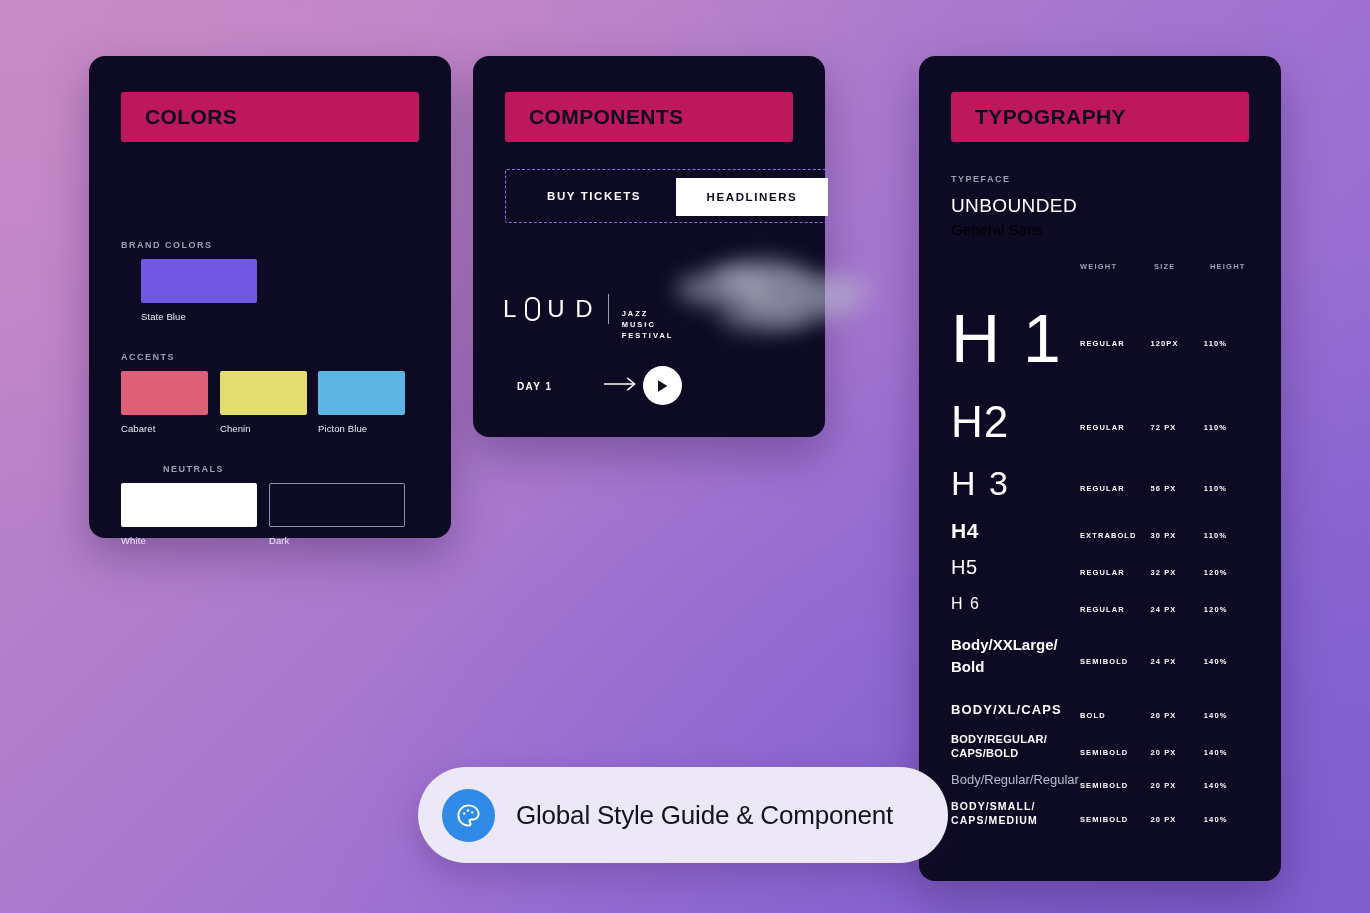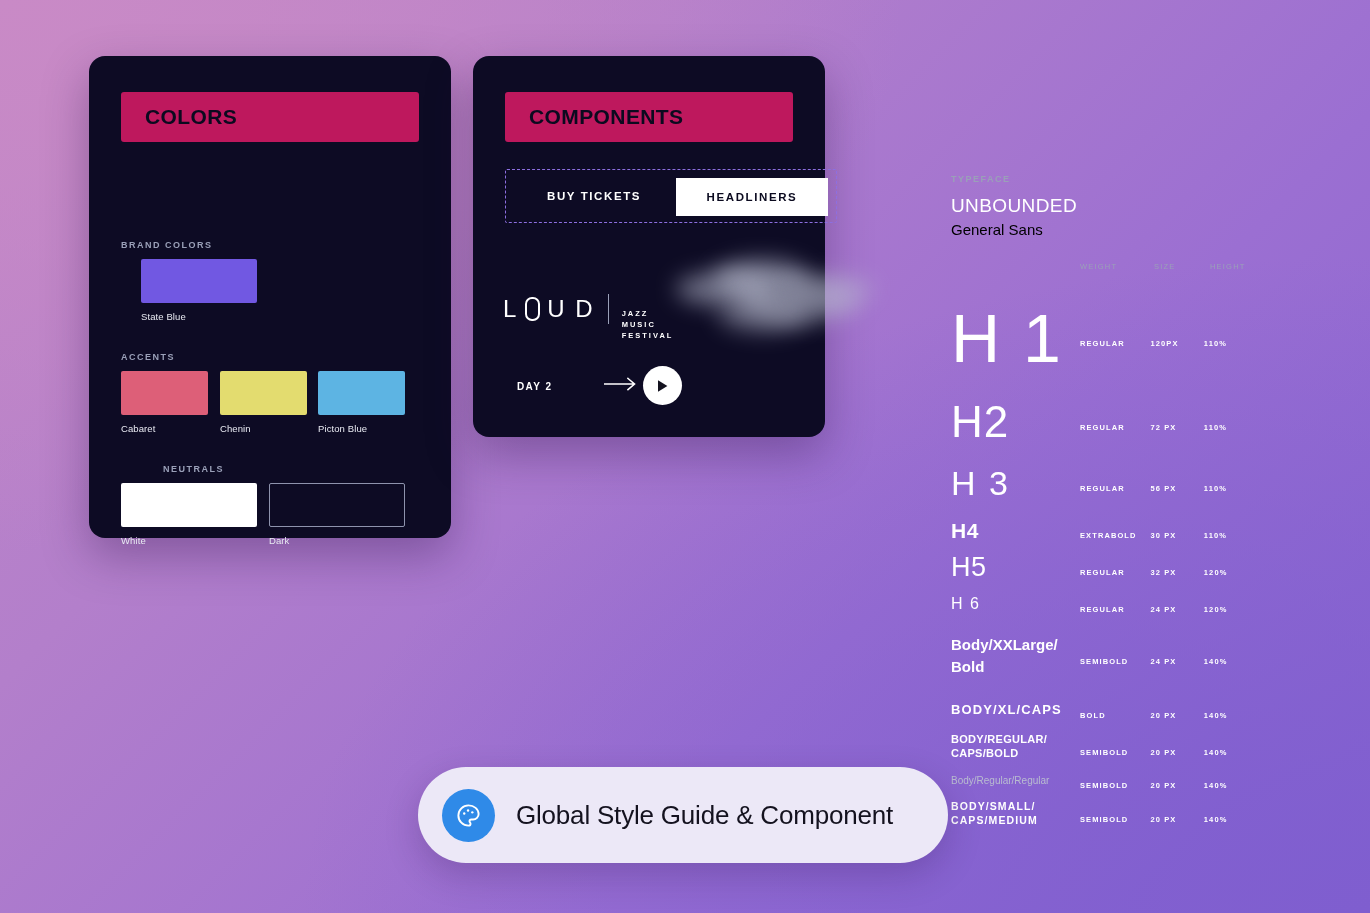--- a/index.html
+++ b/index.html
@@ -218,21 +218,21 @@
 
   #type-columns {
     position: absolute;
     left: 1080px; top: 262px;
     width: 190px;
     display: flex;
   }
   #type-columns .col-head {
     color: #9aa0b8;
     font-size: 7.5px;
-    font-weight: 400;
+    font-weight: 700;
     letter-spacing: 1.2px;
   }
   .col-w { width: 74px; }
   .col-s { width: 56px; }
   .col-h { width: 60px; }
 
   .type-row {
     position: absolute;
     left: 951px;
     width: 310px;
@@ -249,26 +249,26 @@
     font-size: 7.5px;
     font-weight: 700;
     letter-spacing: 1.1px;
     margin-top: 10px;
   }
 
   .s-h1 { font-size: 68px; font-weight: 400; letter-spacing: 2px; line-height: 1; }
   .s-h2 { font-size: 44px; font-weight: 400; letter-spacing: 1px; line-height: 1; }
   .s-h3 { font-size: 34px; font-weight: 400; letter-spacing: 2px; line-height: 1; }
   .s-h4 { font-size: 21px; font-weight: 800; letter-spacing: 0.5px; line-height: 1; }
-  .s-h5 { font-size: 27px; font-weight: 400; letter-spacing: 0.5px; line-height: 1; }
+  .s-h5 { font-size: 20px; font-weight: 400; letter-spacing: 0.5px; line-height: 1; }
   .s-h6 { font-size: 16px; font-weight: 400; letter-spacing: 1.5px; line-height: 1; }
   .s-bxxl { font-size: 15px; font-weight: 700; line-height: 1.5; }
   .s-bxl  { font-size: 13px; font-weight: 700; letter-spacing: 1.1px; line-height: 1.3; }
   .s-breg { font-size: 11px; font-weight: 700; letter-spacing: 0.3px; line-height: 1.25; }
-  .s-brr  { font-size: 10px; font-weight: 400; color: #b9bcd0 !important; line-height: 1.3; }
+  .s-brr  { font-size: 13px; font-weight: 400; color: #b9bcd0 !important; line-height: 1.3; }
   .s-bsm  { font-size: 10.5px; font-weight: 700; letter-spacing: 1.1px; line-height: 1.3; }
 
   
   #caption-pill {
     position: absolute;
     left: 418px; top: 767px;
     width: 530px; height: 96px;
     background: #ece8f7;
     border-radius: 48px;
     display: flex;
@@ -364,33 +364,38 @@
     </span>
     <span class="logo-divider"></span>
     <span class="logo-sub">
       <div>JAZZ</div>
       <div>MUSIC</div>
       <div>FESTIVAL</div>
     </span>
   </div>
 
   <div id="day-row">
-    <span id="day-label">DAY 2</span>
+    <span id="day-label">DAY 1</span>
     <span id="arrow-icon">
       <svg width="34" height="14" viewBox="0 0 34 14" fill="none">
         <path d="M0 7h30M24 1.5L30.5 7 24 12.5" stroke="#ffffff" stroke-width="1.6" stroke-linecap="square"></path>
       </svg>
     </span>
     <button id="play-button">
       <svg width="13" height="14" viewBox="0 0 13 14">
         <path d="M2 1.3L11.4 7 2 12.7z" fill="#14121f"></path>
       </svg>
     </button>
   </div>
 
+  <div class="panel" id="panel-typography">
+    <div class="panel-header">
+      <span class="title">TYPOGRAPHY</span>
+    </div>
+  </div>
 
   <div class="section-label" id="typeface-label">TYPEFACE</div>
   <div id="typeface-primary">UNBOUNDED</div>
   <div id="typeface-secondary">General Sans</div>
 
   <div id="type-columns">
     <span class="col-head col-w">WEIGHT</span>
     <span class="col-head col-s">SIZE</span>
     <span class="col-head col-h">HEIGHT</span>
   </div>

